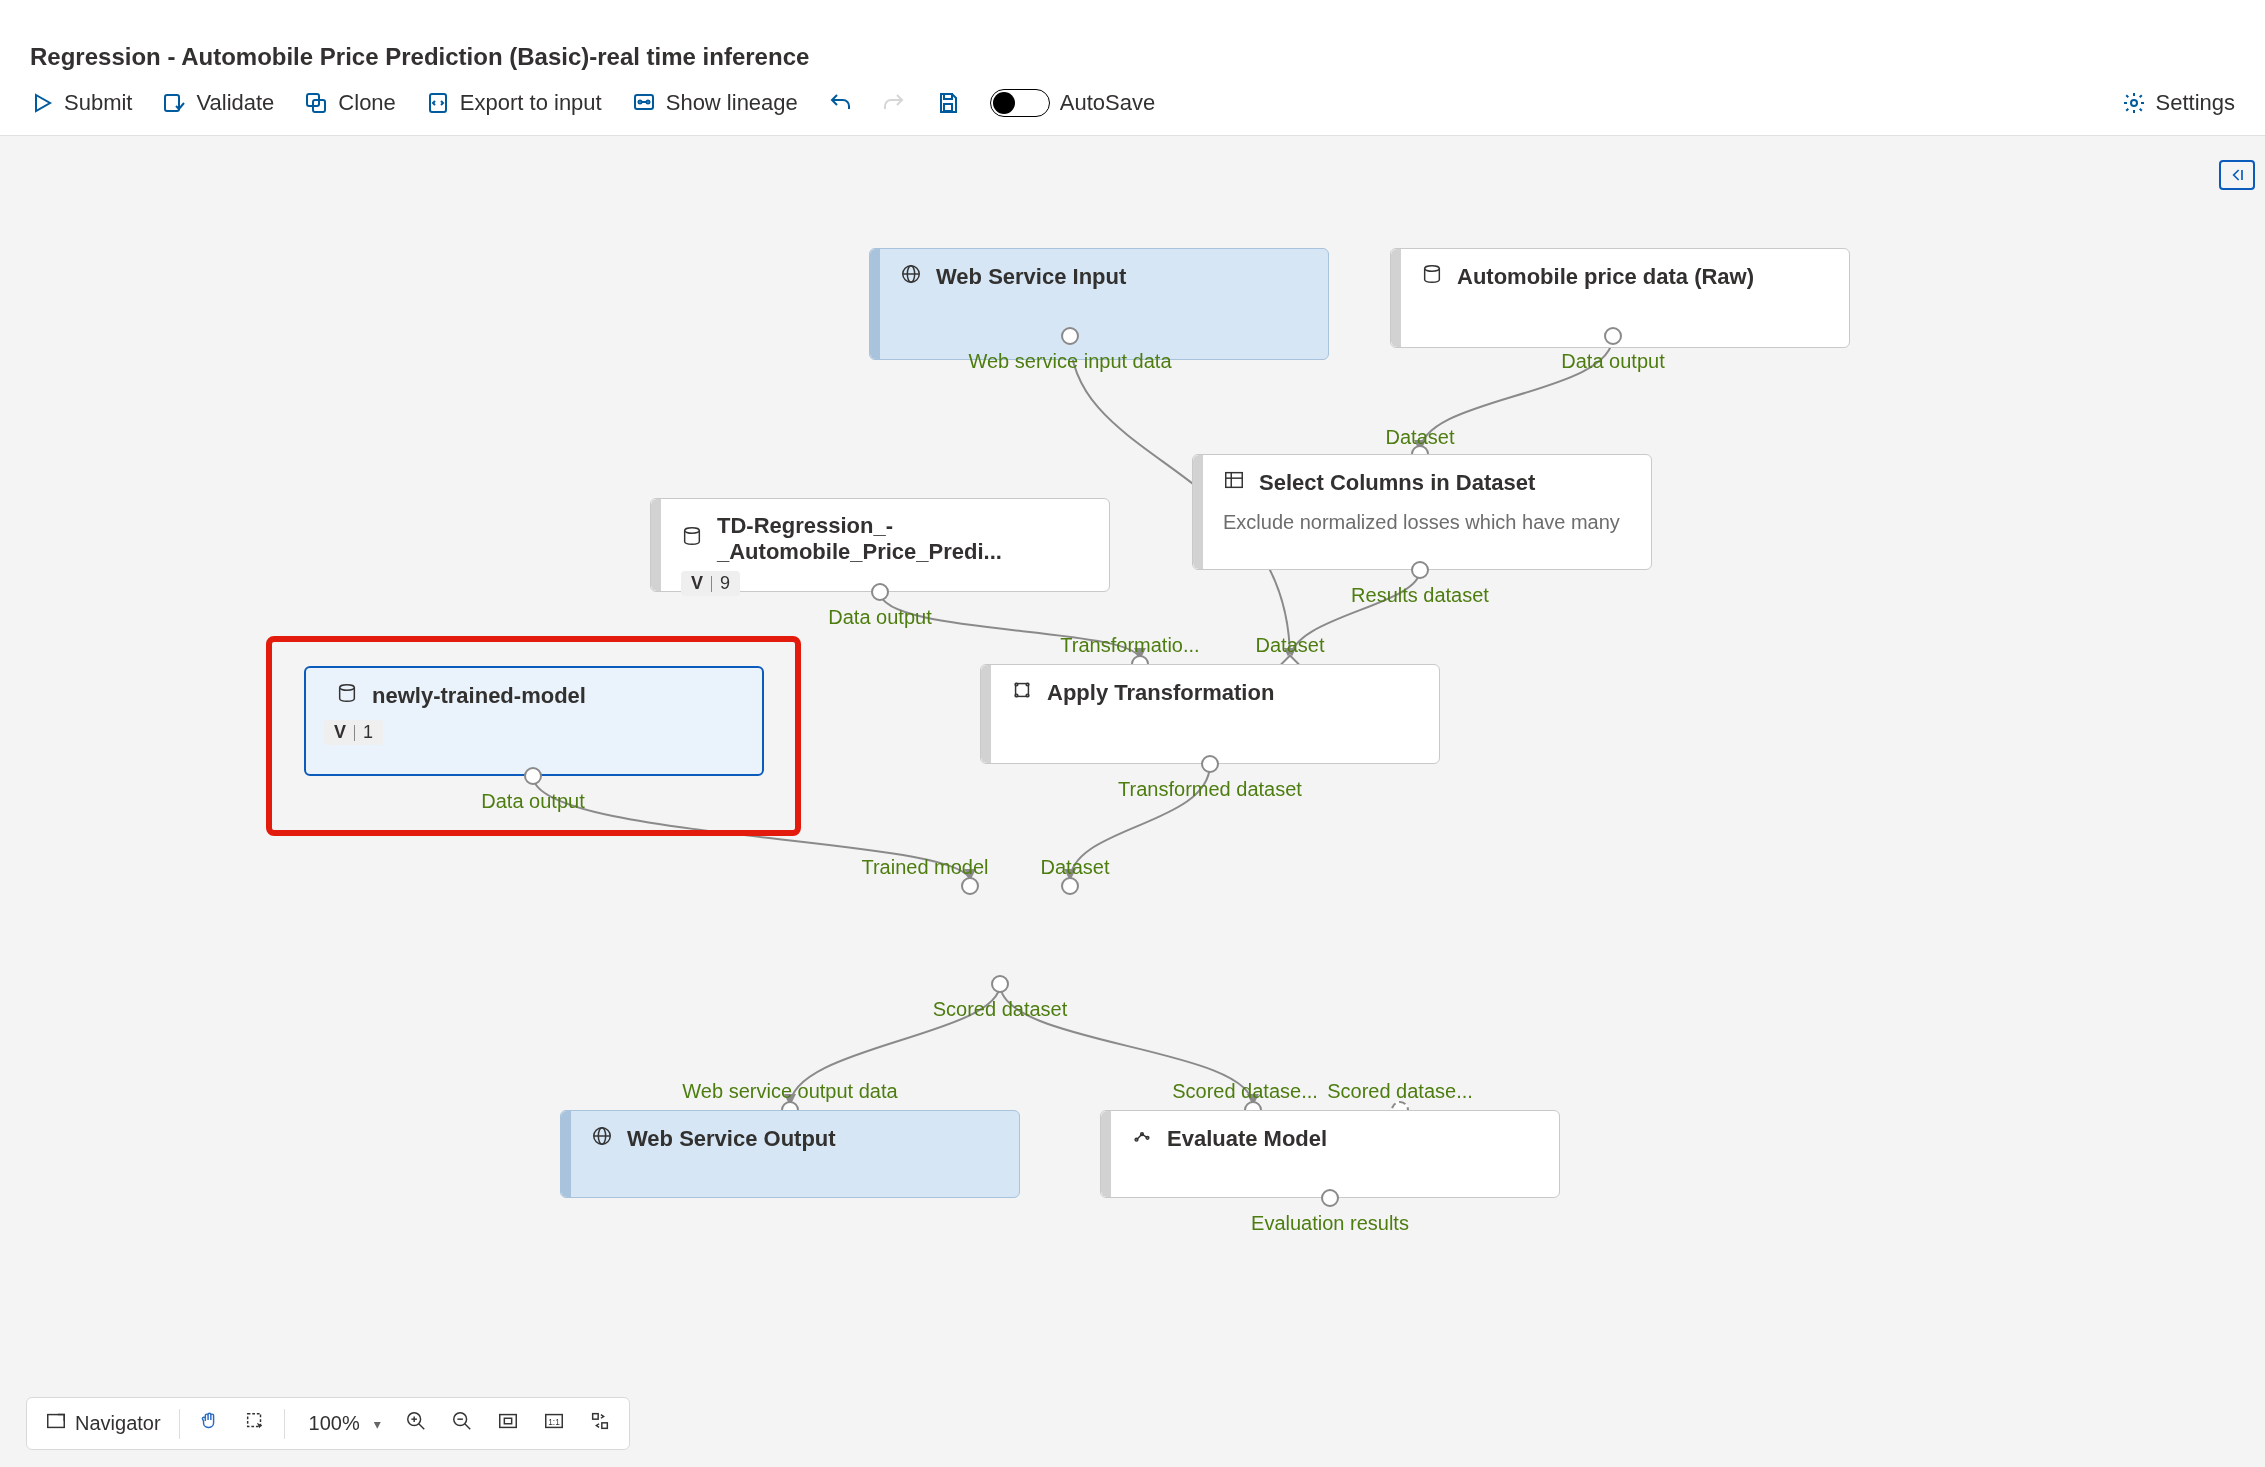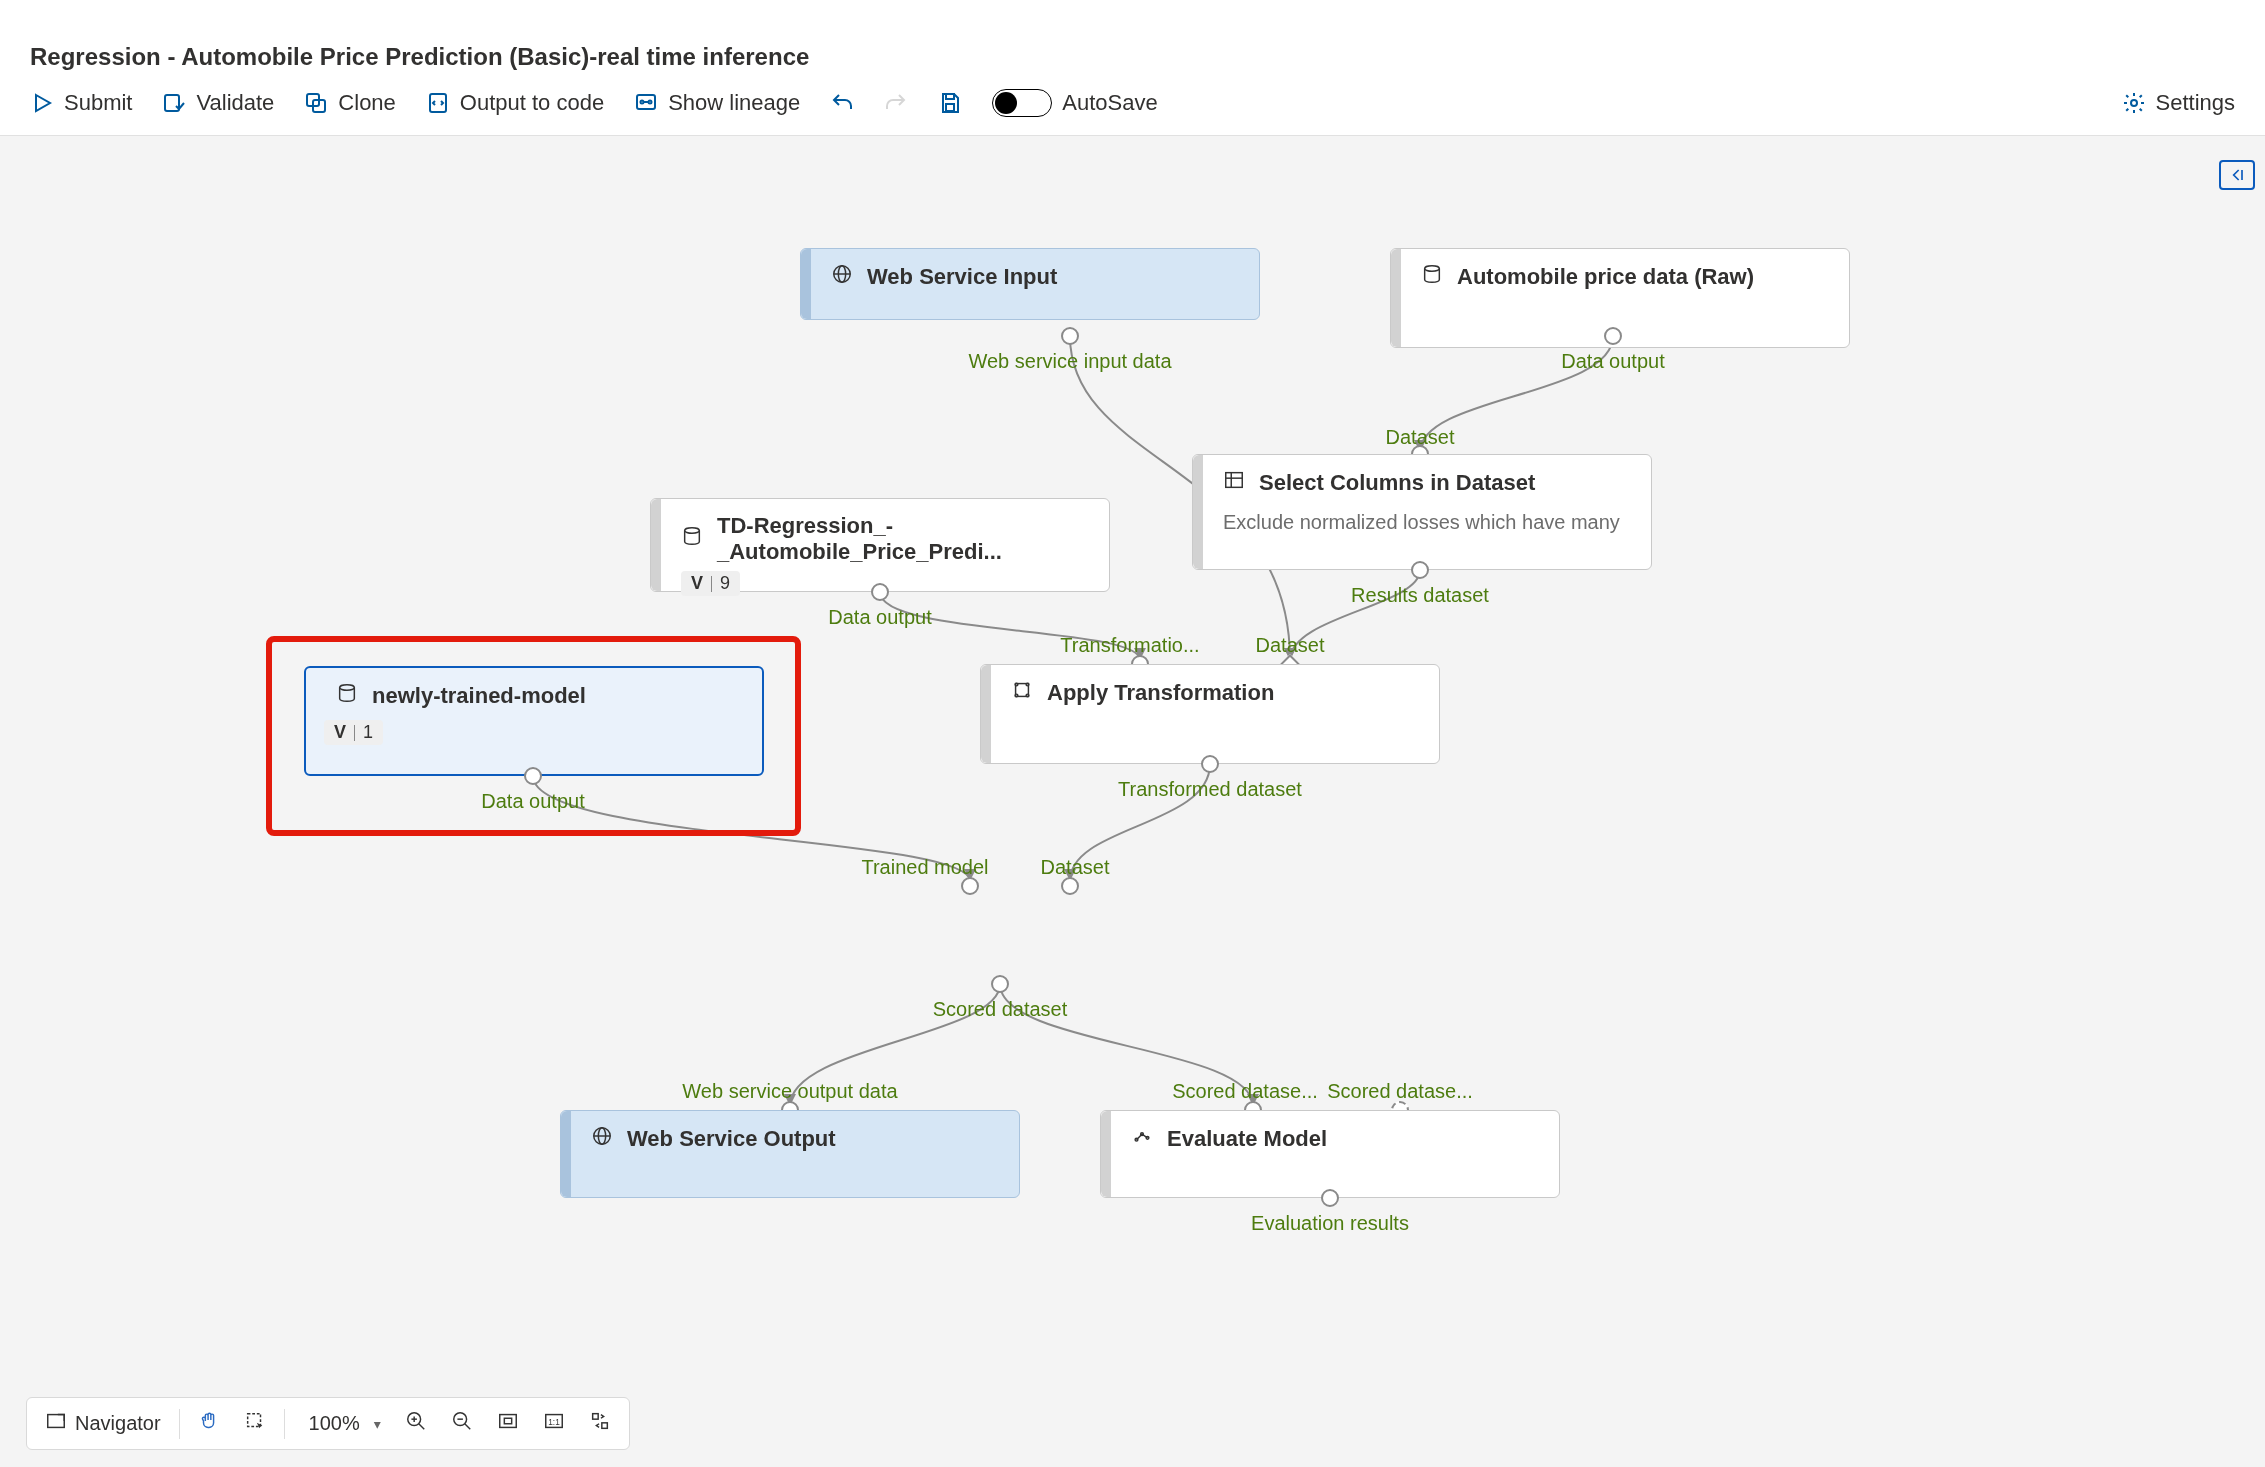--- a/index.html
+++ b/index.html
@@ -87,21 +87,21 @@
     </div>
 
     <div class="tb-btn">
       <span class="tb-icon tb-blue">
         <svg viewBox="0 0 24 24" width="24" height="24" fill="none" stroke="#005a9e" stroke-width="2">
             <rect x="4" y="3" width="16" height="18" rx="2"></rect>
             <polyline points="9,10 7,12 9,14"></polyline>
             <polyline points="15,10 17,12 15,14"></polyline>
           </svg>
       </span>
-      <span>Output to code</span>
+      <span>Export to input</span>
     </div>
 
     <div class="tb-btn">
       <span class="tb-icon tb-blue">
         <svg viewBox="0 0 24 24" width="24" height="24" fill="none" stroke="#005a9e" stroke-width="2">
             <rect x="3" y="4" width="18" height="14" rx="2"></rect>
             <circle cx="8" cy="11" r="1.5"></circle>
             <circle cx="16" cy="11" r="1.5"></circle>
             <line x1="9.5" y1="11" x2="14.5" y2="11"></line>
           </svg>
@@ -192,21 +192,21 @@
       <polygon points="1420,316 1414,304 1426,304"></polygon>
       <polygon points="1290,524 1284,512 1296,512"></polygon>
       <polygon points="1140,524 1134,512 1146,512"></polygon>
       <polygon points="1070,745 1064,733 1076,733"></polygon>
       <polygon points="970,745 964,733 976,733"></polygon>
       <polygon points="790,970 784,958 796,958"></polygon>
       <polygon points="1253,970 1247,958 1259,958"></polygon>
     </g>
   </svg>
 
-  <div class="node input-node" style="left:800px; top:112px; width:460px; height:72px">
+  <div class="node input-node" style="left:869px; top:112px; width:460px; height:112px">
     <div class="bar" style="background:#a9c3dd"></div>
     <div class="content bold">
       <span><svg viewBox="0 0 24 24" width="22" height="22" fill="none" stroke="#333" stroke-width="1.6">
             <circle cx="12" cy="12" r="9"></circle>
             <ellipse cx="12" cy="12" rx="4" ry="9"></ellipse>
             <line x1="3" y1="12" x2="21" y2="12"></line>
           </svg></span>
       <span>Web Service Input</span>
     </div>
   </div>

